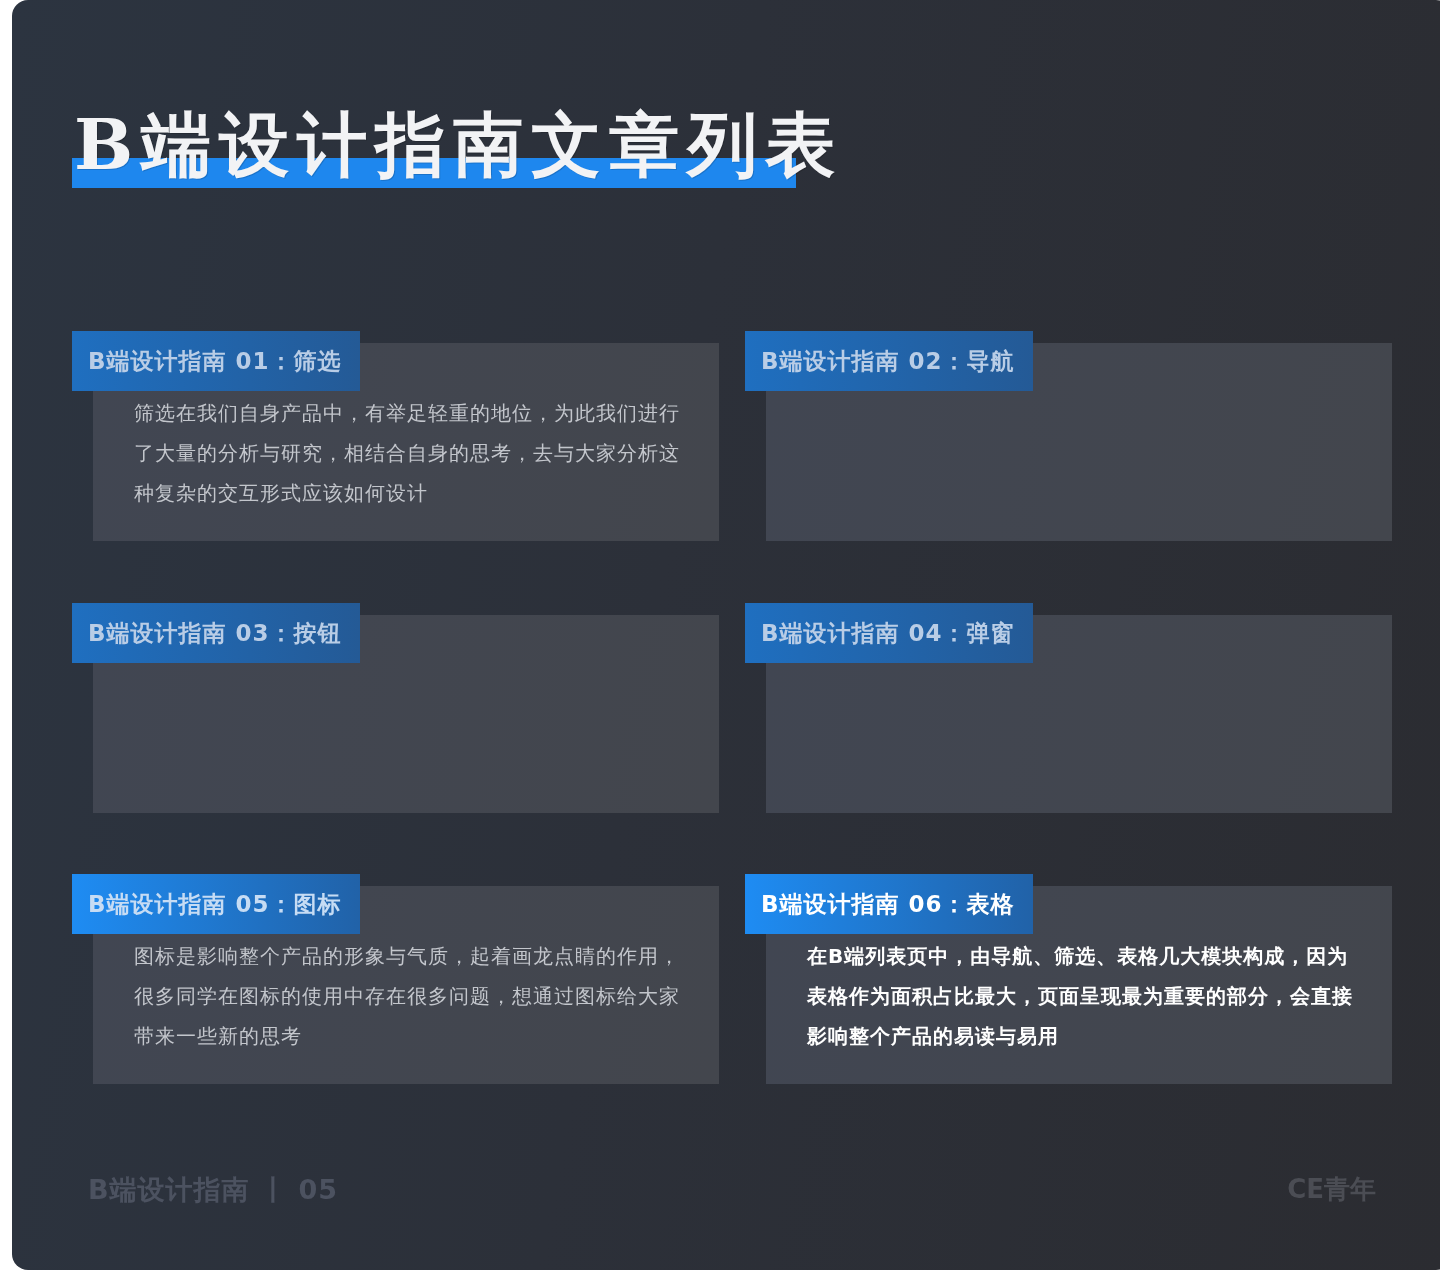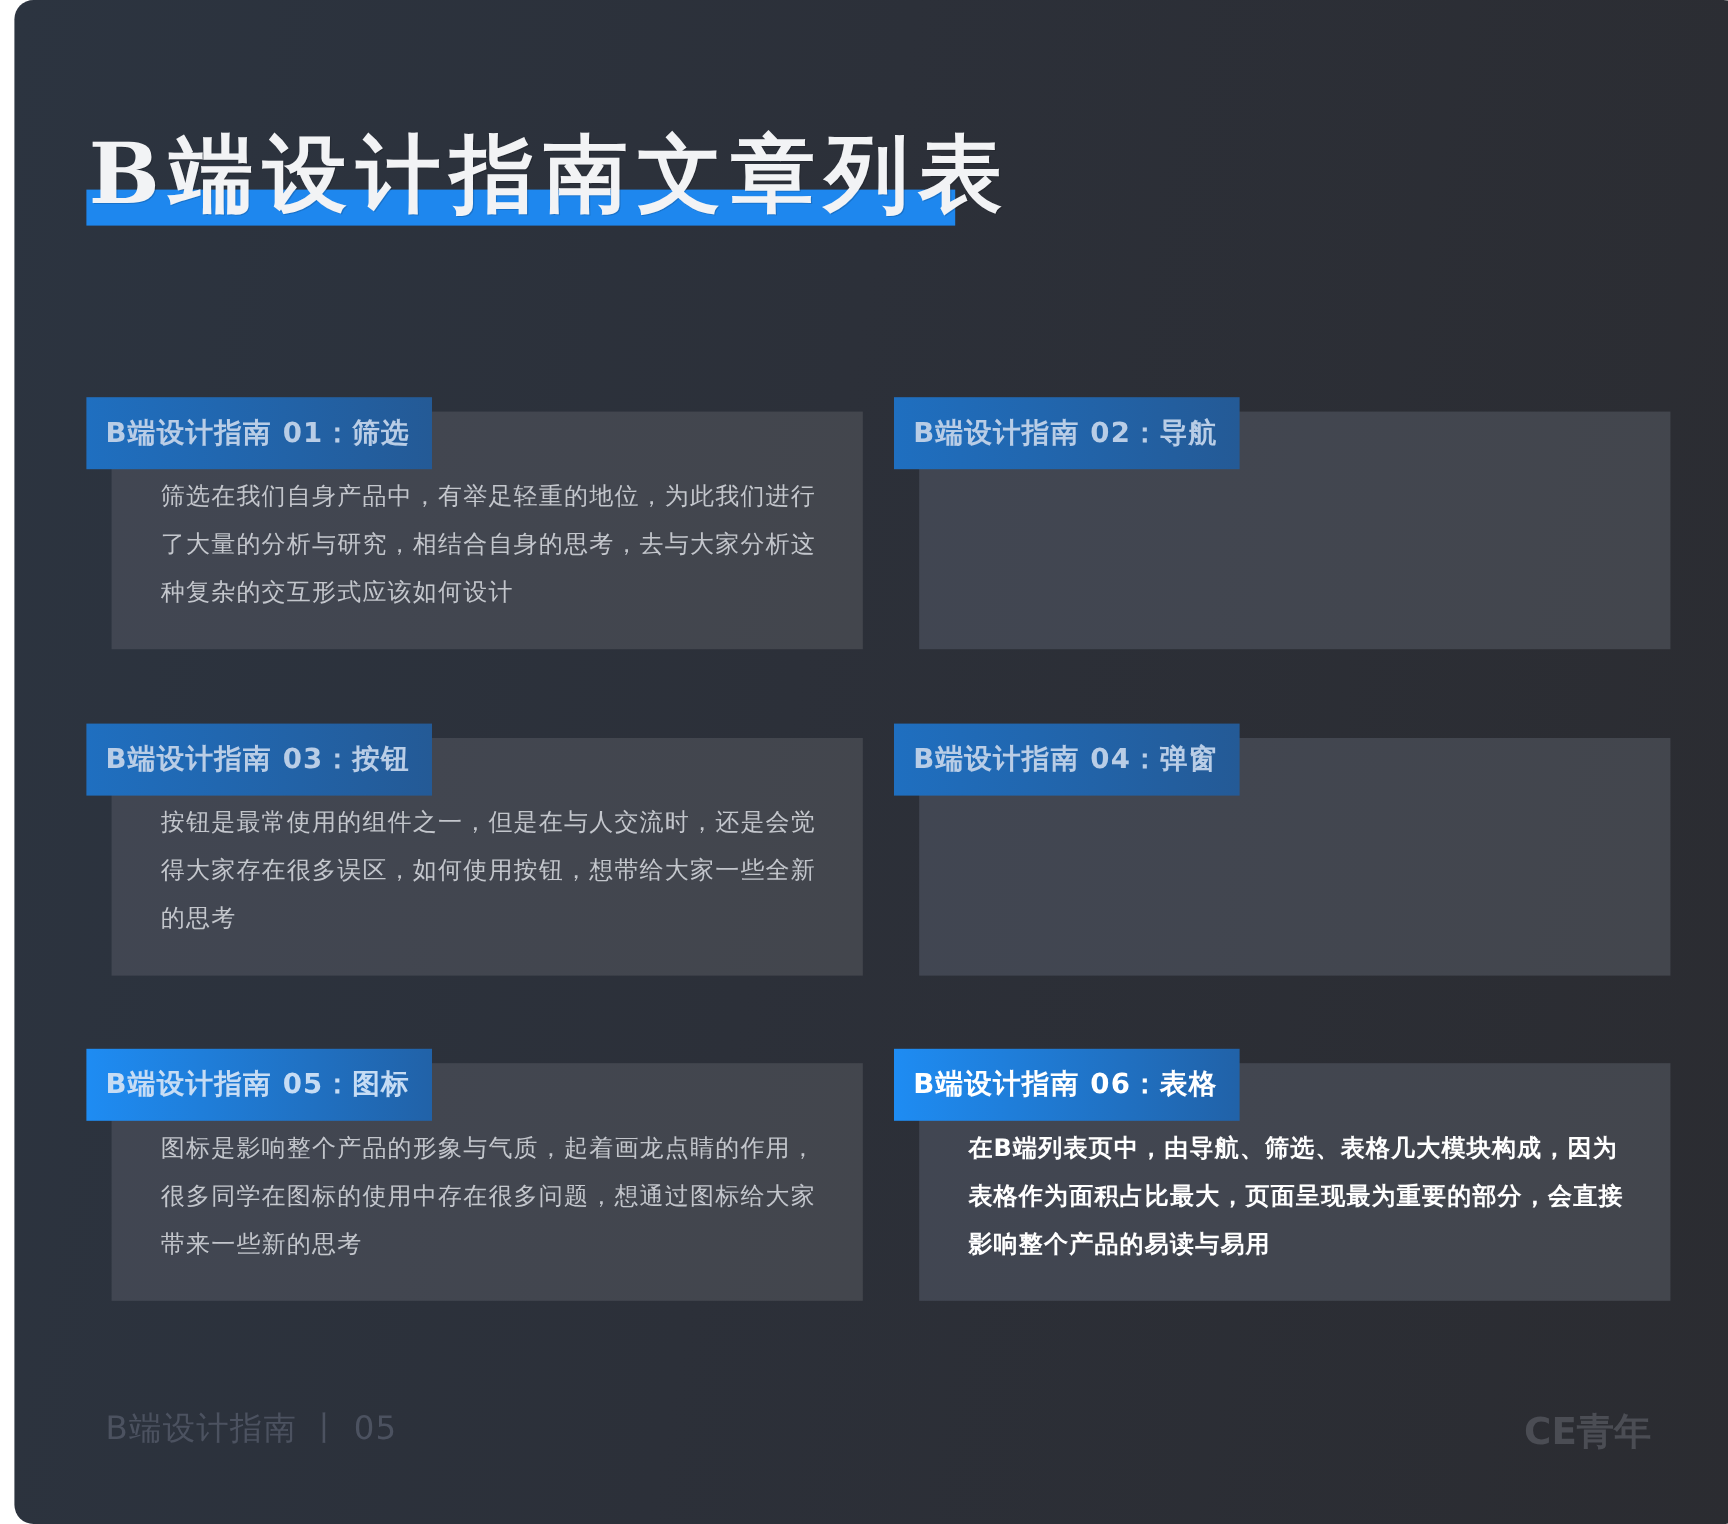--- a/index.html
+++ b/index.html
@@ -38,25 +38,25 @@
     position: absolute; left: 0; top: 16px; height: 60px;
     padding: 0 18px 0 16px; min-width: 275px; box-sizing: border-box;
     background: linear-gradient(90deg, #1f6fc0 0%, #245a96 100%);
     color: #b9cde6; font-size: 23px; font-weight: bold;
     line-height: 60px; letter-spacing: 1px; white-space: nowrap;
   }
   .tag.bright { background: linear-gradient(90deg, #1e8cf3 0%, #2162a8 100%); color: #c6dcf4; }
   .tag.bright.white { color: #ffffff; }
   .footer-left {
     position: absolute; left: 76px; top: 1172px;
-    font-size: 27px; font-weight: normal; color: #4c5260; letter-spacing: 1px;
+    font-size: 27px; font-weight: bold; color: #4c5260; letter-spacing: 1px;
   }
   .footer-right {
     position: absolute; right: 76px; top: 1172px;
-    font-size: 31px; font-weight: bold; color: #4b4d54;
+    font-size: 26px; font-weight: bold; color: #4b4d54;
   }
 </style>
 </head>
 <body>
 
 <div class="frame">
 
   <div class="title-wrap">
     <div class="title-bar"></div>
     <h1 class="title">B端设计指南文章列表</h1>
@@ -69,21 +69,20 @@
   </div>
 
   <div class="card" style="left:733px; top:315px;">
     <div class="card-body"></div>
     <div class="tag">B端设计指南 02：导航</div>
   </div>
 
   <div class="card" style="left:60px; top:587px;">
     <div class="card-body"></div>
     <div class="tag">B端设计指南 03：按钮</div>
-    <p class="card-text">按钮是最常使用的组件之一，但是在与人交流时，还是会觉得大家存在很多误区，如何使用按钮，想带给大家一些全新的思考</p>
   </div>
 
   <div class="card" style="left:733px; top:587px;">
     <div class="card-body"></div>
     <div class="tag">B端设计指南 04：弹窗</div>
   </div>
 
   <div class="card" style="left:60px; top:858px;">
     <div class="card-body"></div>
     <div class="tag bright">B端设计指南 05：图标</div>

